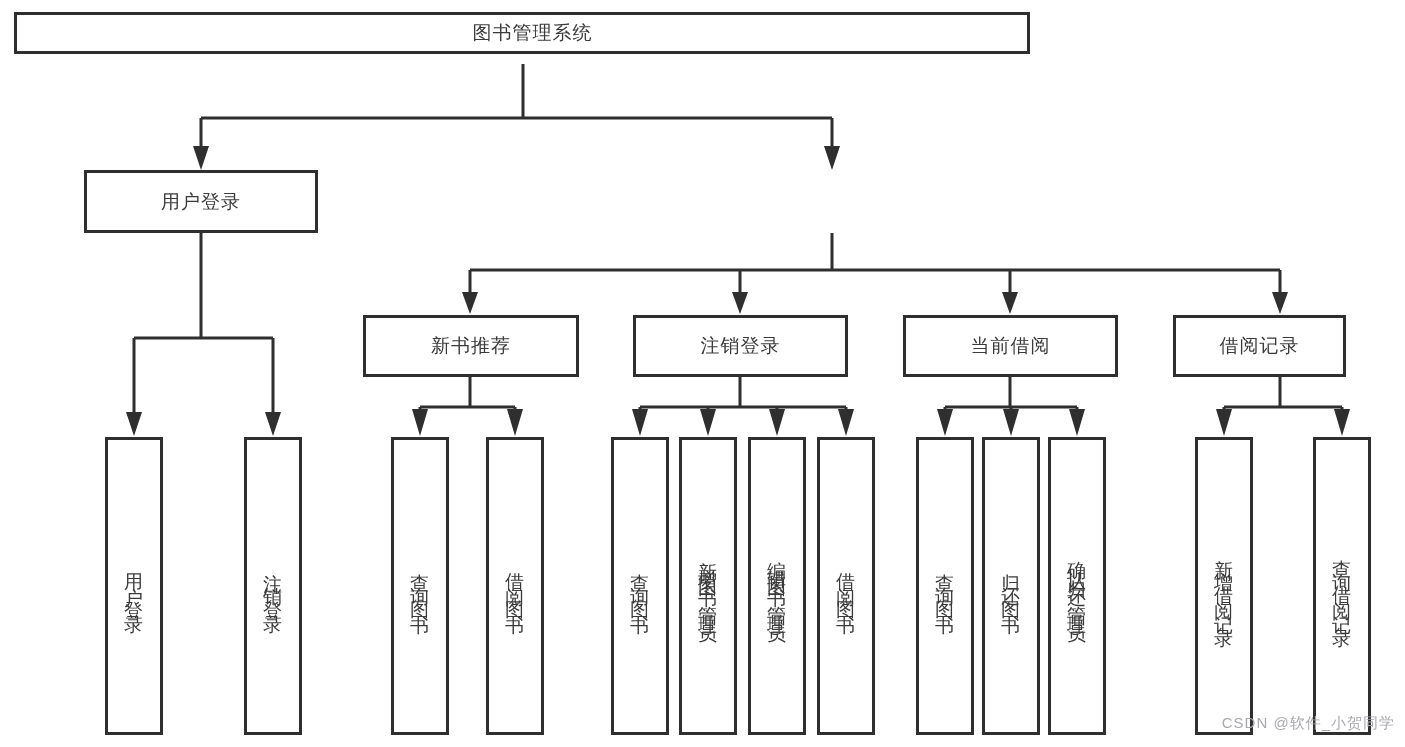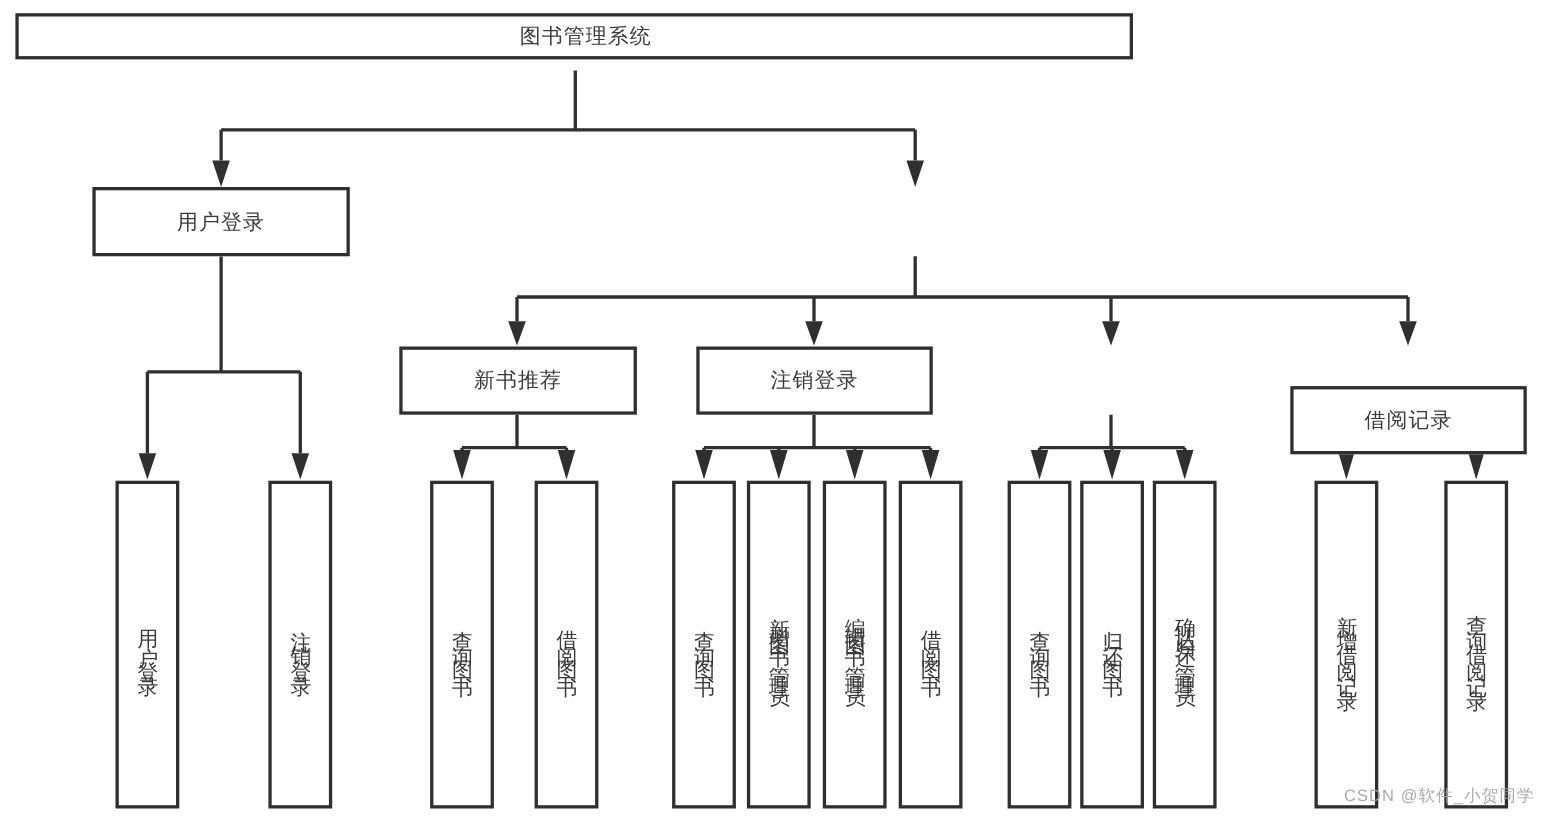--- a/index.html
+++ b/index.html
@@ -86,21 +86,22 @@
       <polygon points="1334,409 1350,409 1342,436"></polygon>
     </g>
   </svg>
 
   <div class="node" style="left:14px; top:12px; width:1016px; height:42px;padding-left:21px;">图书管理系统</div>
 
   <div class="node" style="left:84px; top:170px; width:234px; height:63px;">用户登录</div>
 
   <div class="node" style="left:363px; top:315px; width:216px; height:62px;">新书推荐</div>
   <div class="node" style="left:633px; top:315px; width:215px; height:62px;">注销登录</div>
-  <div class="node" style="left:1173px; top:315px; width:215px; height:62px;margin-top:36px;">借阅记录</div>
+  <div class="node" style="left:903px; top:315px; width:215px; height:62px;">当前借阅</div>
+  <div class="node" style="left:1173px; top:315px; width:173px; height:62px;">借阅记录</div>
 
   <div class="node leaf gap-lg" style="left:105px; top:437px; width:58px; height:298px;">用户登录</div>
   <div class="node leaf gap-lg" style="left:244px; top:437px; width:58px; height:298px;">注销登录</div>
 
   <div class="node leaf gap-lg" style="left:391px; top:437px; width:58px; height:298px;">查询图书</div>
   <div class="node leaf gap-lg" style="left:486px; top:437px; width:58px; height:298px;">借阅图书</div>
 
   <div class="node leaf gap-lg" style="left:611px; top:437px; width:58px; height:298px;">查询图书</div>
   <div class="node leaf gap-sm" style="left:679px; top:437px; width:58px; height:298px;">新增图书（管理员）</div>
   <div class="node leaf gap-sm" style="left:748px; top:437px; width:58px; height:298px;">编辑图书（管理员）</div>

